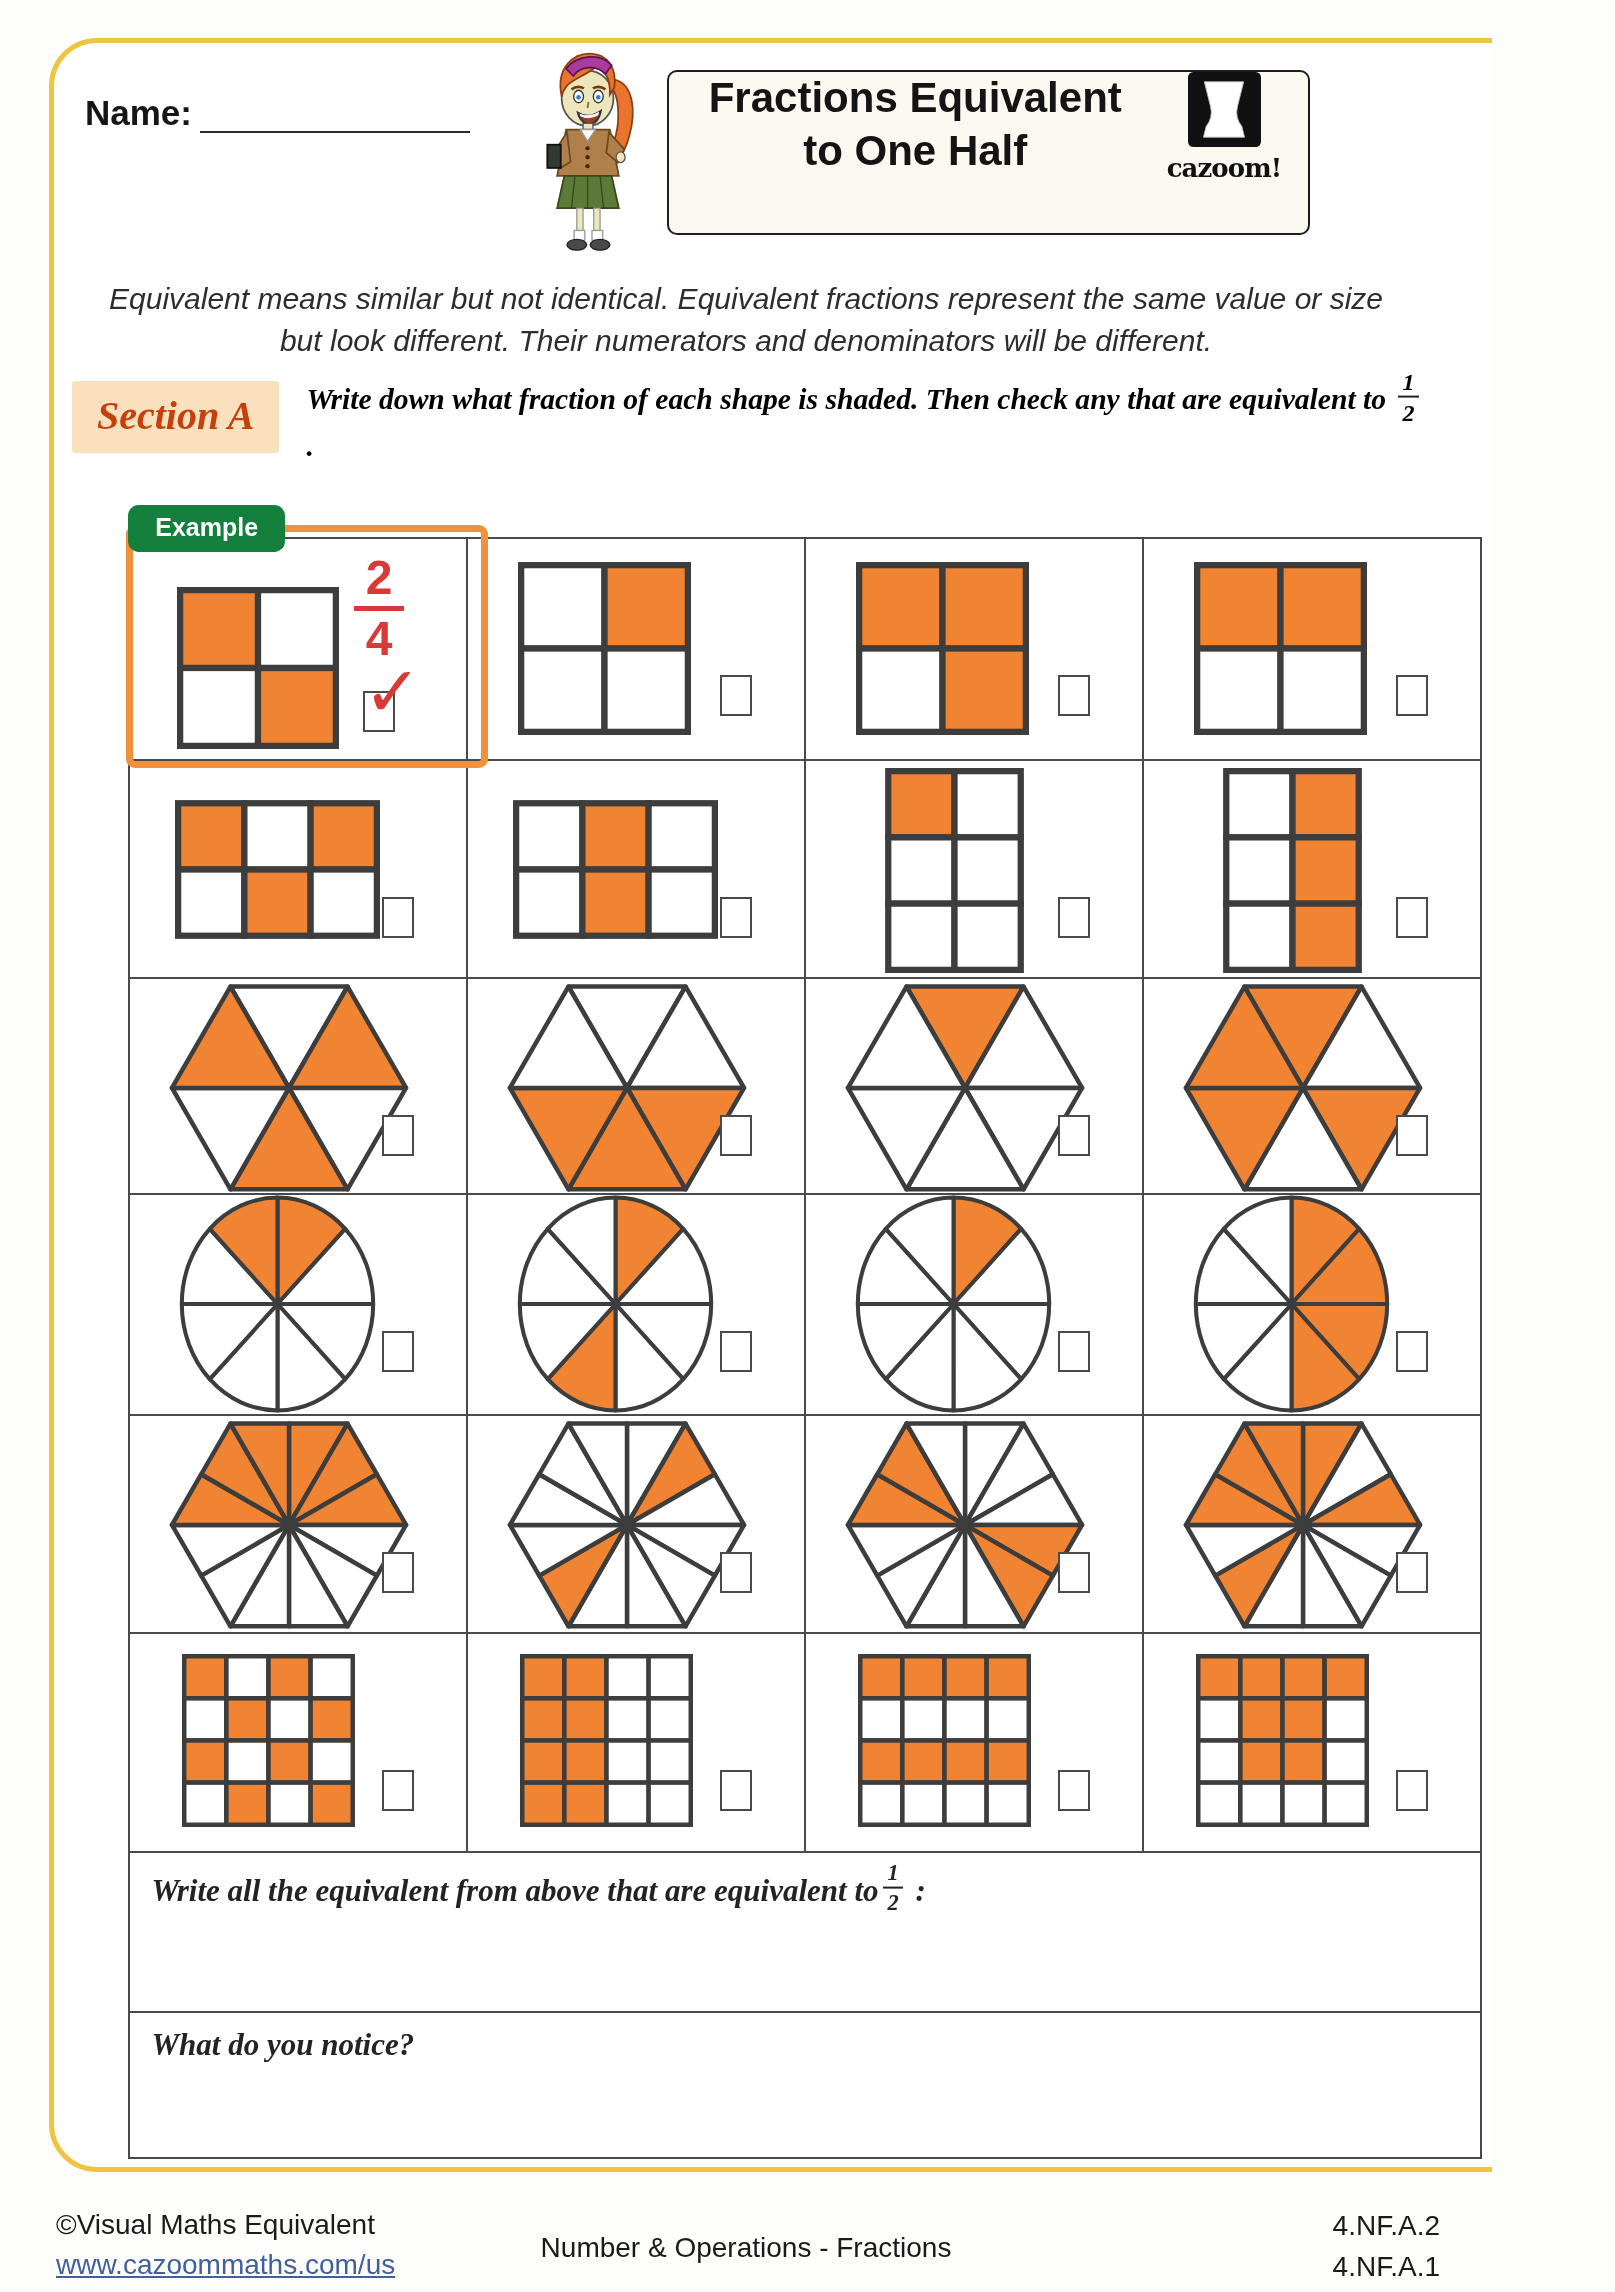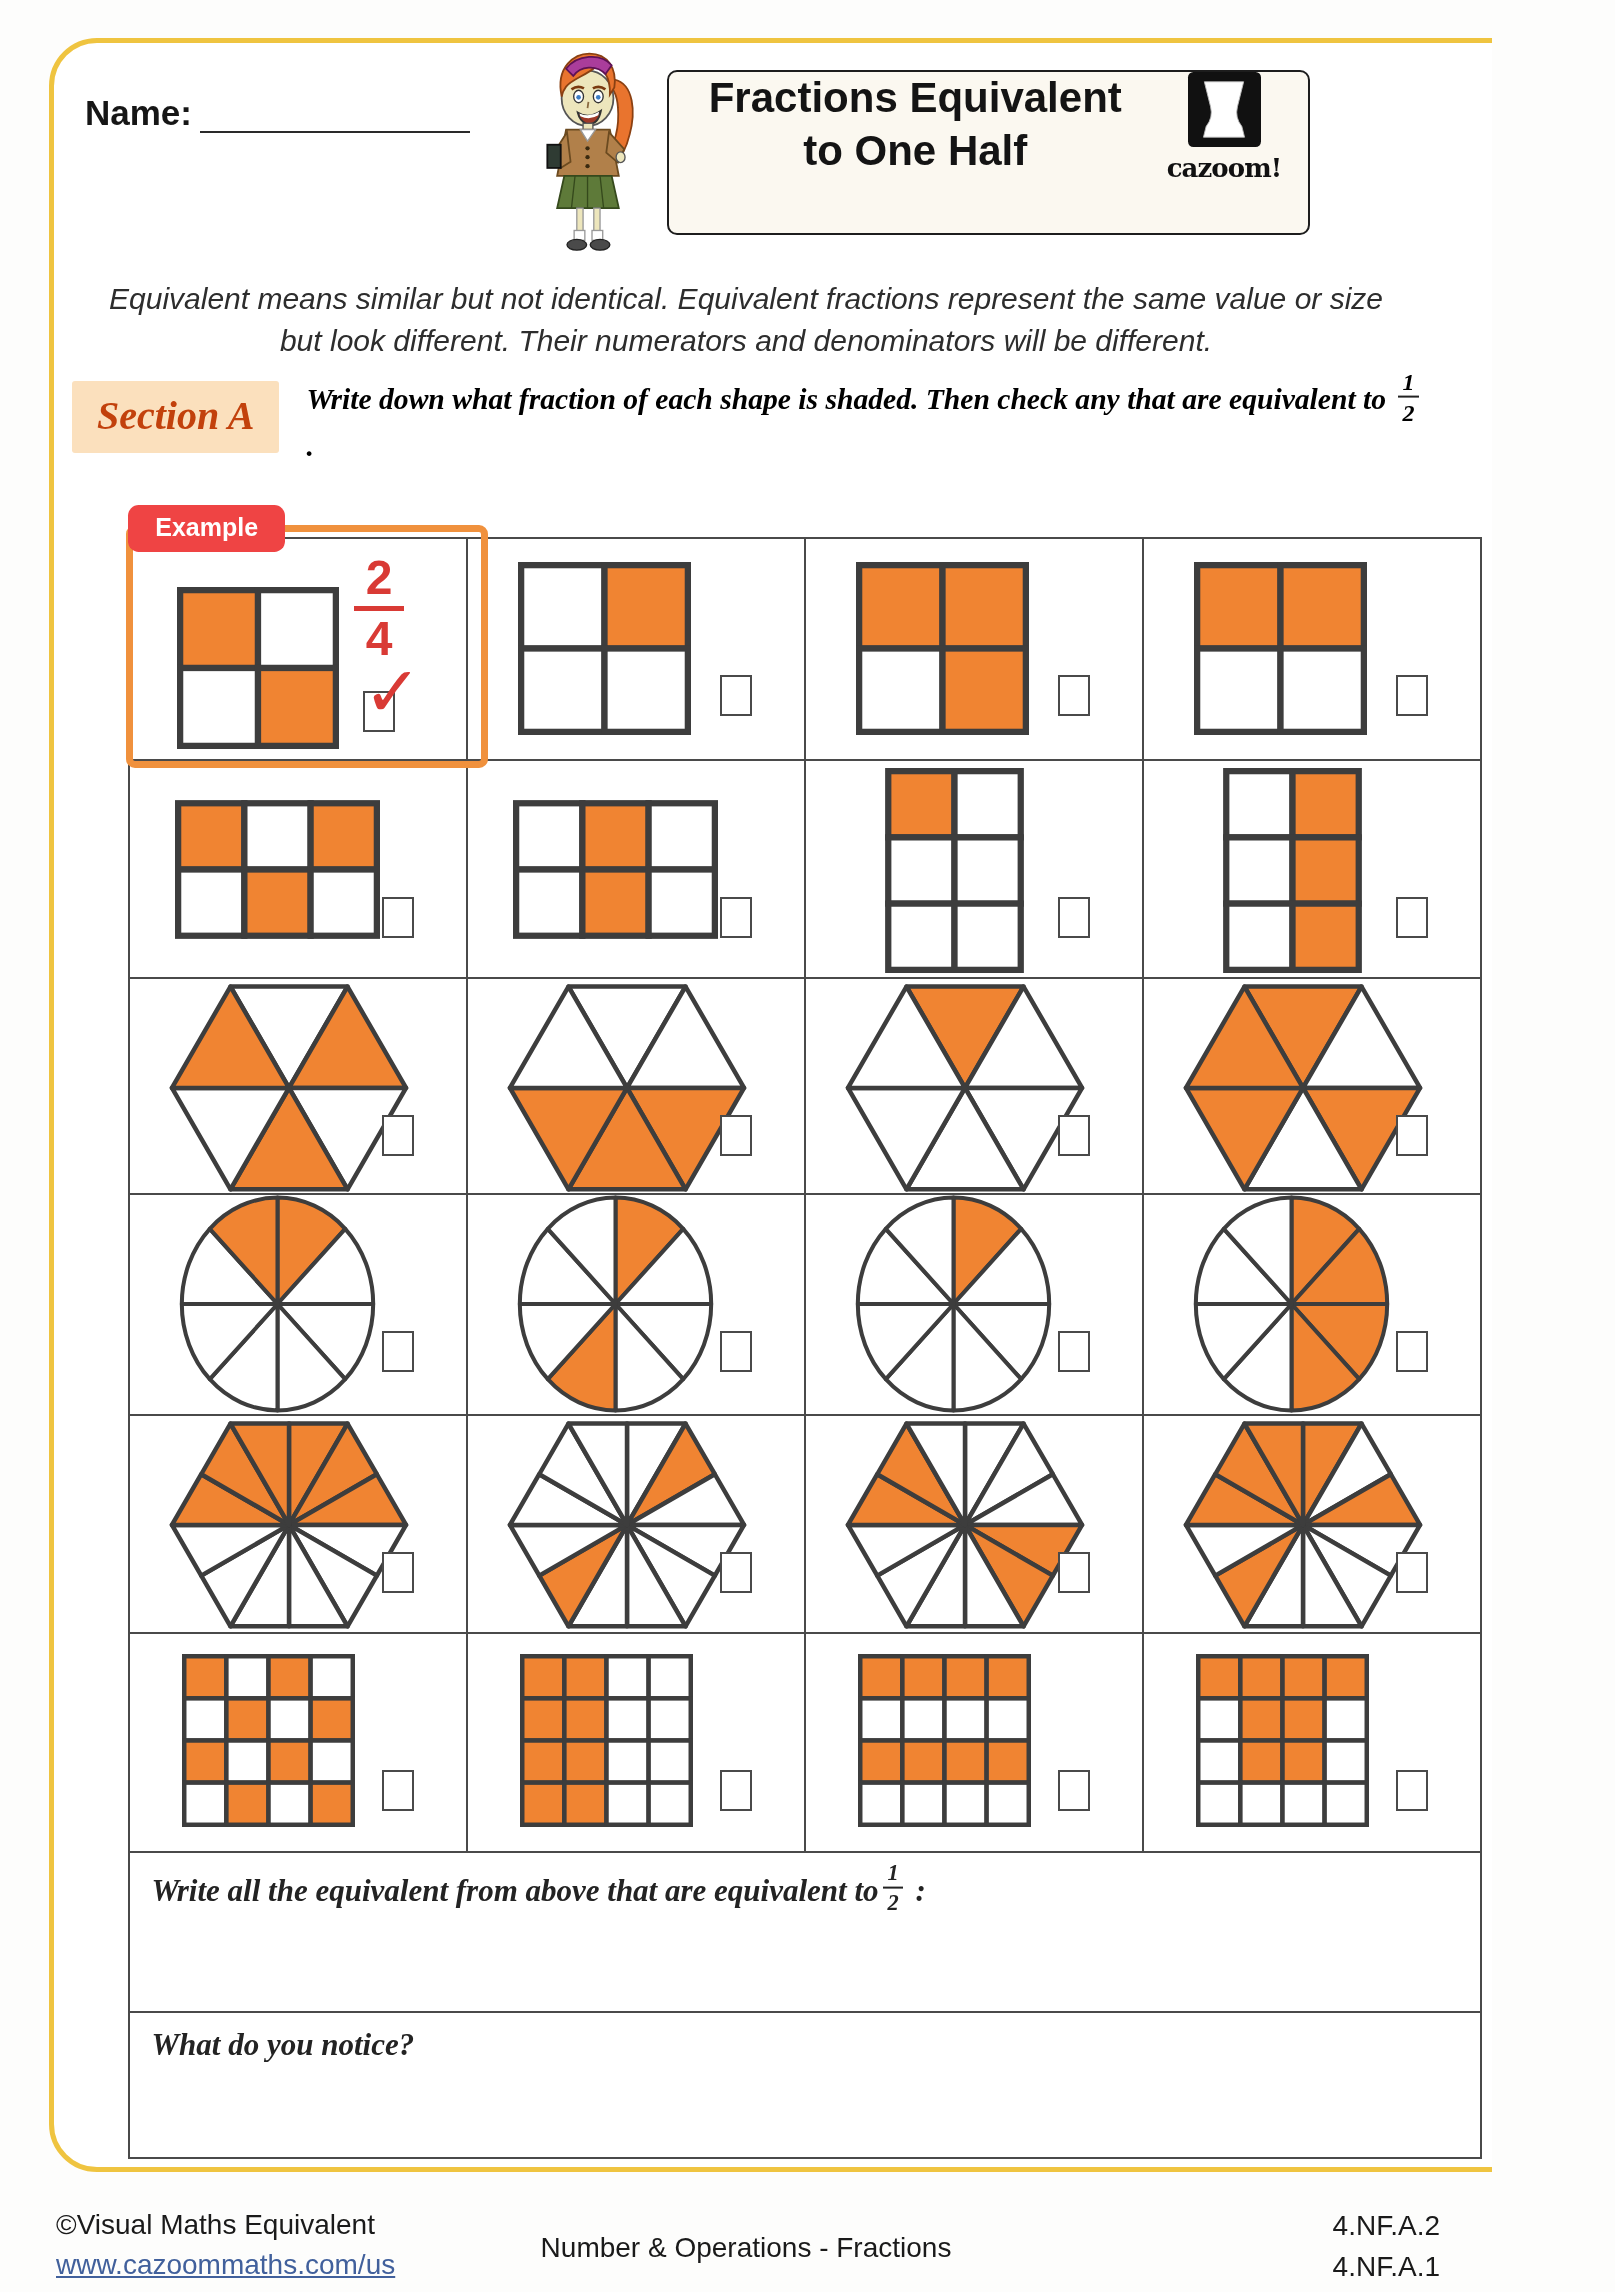--- a/index.html
+++ b/index.html
@@ -43,21 +43,21 @@
   .g4x4{left:52px;top:19.7px;}
   .hex6,.hex12{left:38px;top:3.6px;}
   .circle8{left:48px;top:-0.9px;}
   .checkbox{position:absolute;right:52px;top:136px;width:32px;height:41px;border:2.7px solid #4a4a4a;background:#fff;box-sizing:border-box;}
 
   
   .example{z-index:2;}
   .example .g2x2{left:47px;top:48px;}
   .example .checkbox{right:auto;left:233px;top:152px;}
   .ex-frame{position:absolute;top:-14.3px;left:-4.5px;right:-21.5px;bottom:-9px;border:7.2px solid #F0913D;border-radius:9px;z-index:5;pointer-events:none;}
-  .ex-tab{position:absolute;top:-34px;left:-1.8px;z-index:6;background:#ef4444;color:#fff;font-weight:bold;font-size:25px;padding:8px 27px 9.9px;border-radius:10.7px;}
+  .ex-tab{position:absolute;top:-34px;left:-1.8px;z-index:6;background:#15803d;color:#fff;font-weight:bold;font-size:25px;padding:8px 27px 9.9px;border-radius:10.7px;}
   .ex-frac{position:absolute;left:224px;top:14.3px;width:50px;text-align:center;color:#D93A35;font-weight:bold;font-size:48px;line-height:1.05;z-index:3;}
   .ex-frac .n{border-bottom:5.4px solid #D93A35;padding-bottom:2.7px;}
   .ex-frac .d{padding-top:2.7px;}
   .ex-check{position:absolute;top:-36px;left:-1.8px;font-family:"DejaVu Sans",sans-serif;font-weight:bold;font-size:70px;color:#D93A35;z-index:7;line-height:1;}
 
   
   .qrow{grid-column:1 / -1;position:relative;border:1.3px solid #4a4a4a;padding:14.3px 0 0 21.5px;box-sizing:border-box;background:#fff;}
   .qtext{font-family:"Liberation Serif",serif;font-style:italic;font-weight:bold;font-size:31px;color:#232323;}
 
   

